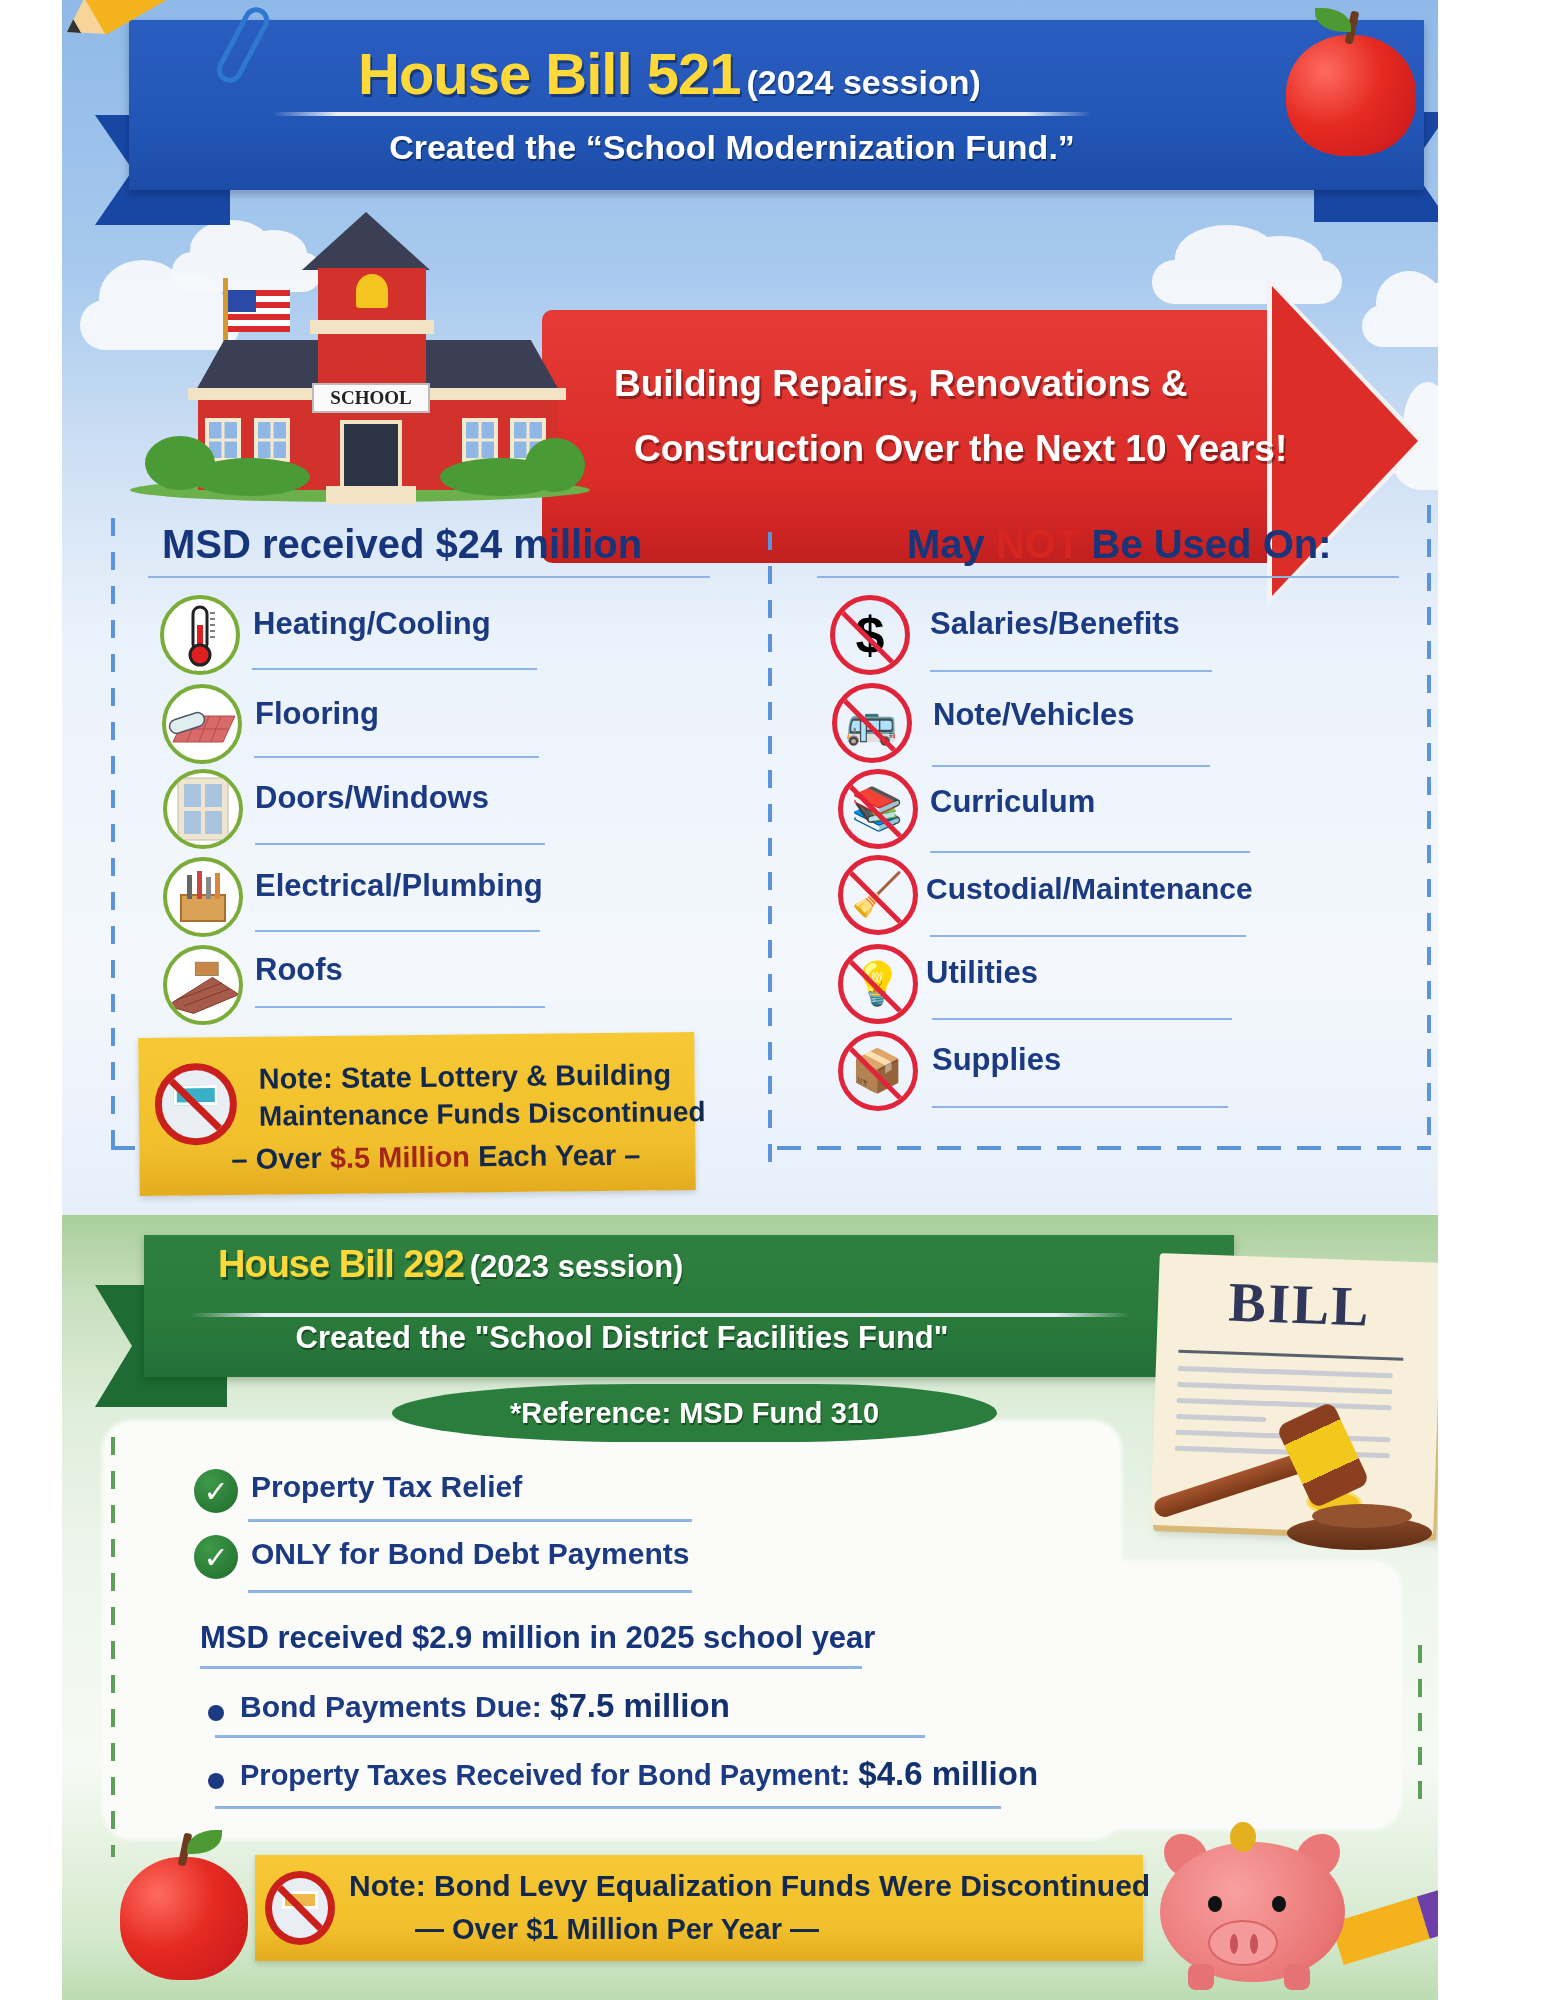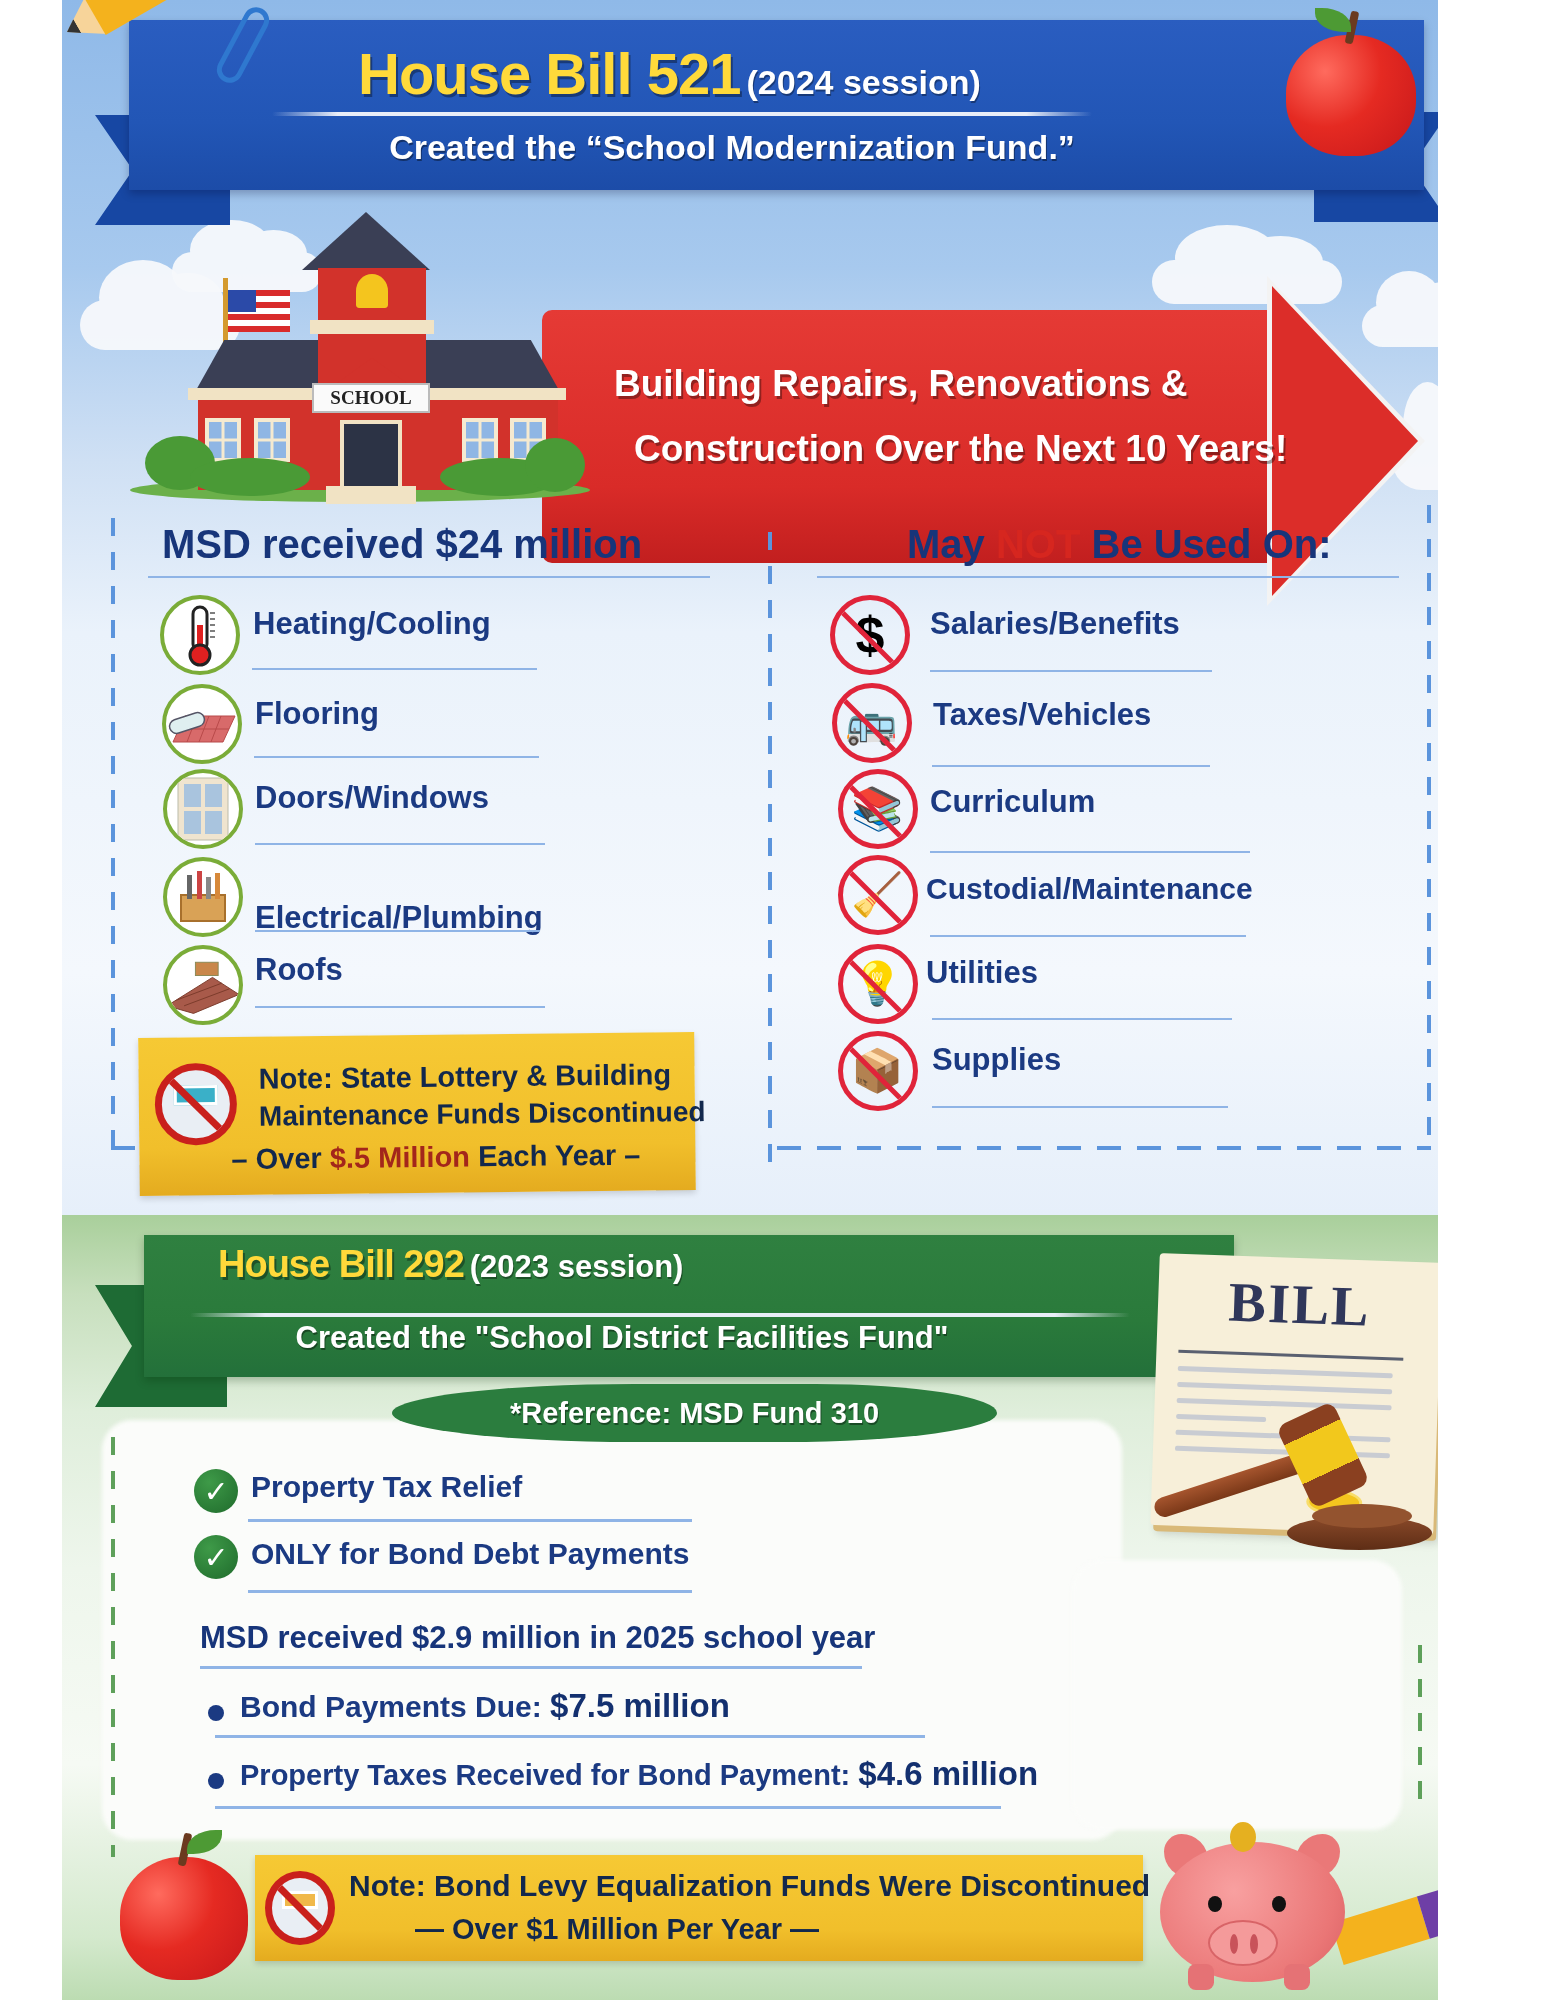--- a/index.html
+++ b/index.html
@@ -262,21 +262,21 @@
     <div>
       <div class="icon-circle" style="left:101px;top:857px;">
         <svg width="60" height="60" viewBox="0 0 60 60">
             <rect x="8" y="28" width="44" height="26" fill="#d9a256" stroke="#a8702c" stroke-width="2"></rect>
             <rect x="14" y="8" width="5" height="24" fill="#666"></rect>
             <rect x="24" y="4" width="5" height="28" fill="#c44"></rect>
             <rect x="33" y="10" width="5" height="22" fill="#888"></rect>
             <rect x="42" y="6" width="5" height="26" fill="#d7893a"></rect>
           </svg>
       </div>
-      <div class="item-label" style="left:193px;top:900px;">Electrical/Plumbing</div>
+      <div class="item-label" style="left:193px;top:868px;">Electrical/Plumbing</div>
       <div class="rule" style="left:193px;top:930px;width:285px;"></div>
     </div>
     <div>
       <div class="icon-circle" style="left:101px;top:945px;">
         <svg width="76" height="60" viewBox="0 0 76 60">
             <polygon points="0,52 48,22 76,40 28,60" fill="#a85a4a" stroke="#7a3a2a"></polygon>
             <g stroke="#7a3a2a" stroke-width="1">
               <line x1="10" y1="46" x2="58" y2="28"></line>
               <line x1="18" y1="52" x2="66" y2="34"></line>
             </g>
@@ -309,21 +309,21 @@
       <div class="ban" style="left:768px;top:595px;">
           <span class="dollar">$</span>
         </div>
       <div class="item-label" style="left:868px;top:606px;">Salaries/Benefits</div>
       <div class="rule" style="left:868px;top:670px;width:282px;"></div>
     </div>
     <div>
       <div class="ban" style="left:770px;top:683px;">
           <span class="glyph">🚌</span>
         </div>
-      <div class="item-label" style="left:871px;top:697px;">Taxes/Vehicles</div>
+      <div class="item-label" style="left:871px;top:697px;">Note/Vehicles</div>
       <div class="rule" style="left:870px;top:765px;width:278px;"></div>
     </div>
     <div>
       <div class="ban" style="left:776px;top:769px;">
           <span class="glyph">📚</span>
         </div>
       <div class="item-label" style="left:868px;top:784px;">Curriculum</div>
       <div class="rule" style="left:868px;top:851px;width:320px;"></div>
     </div>
     <div>

